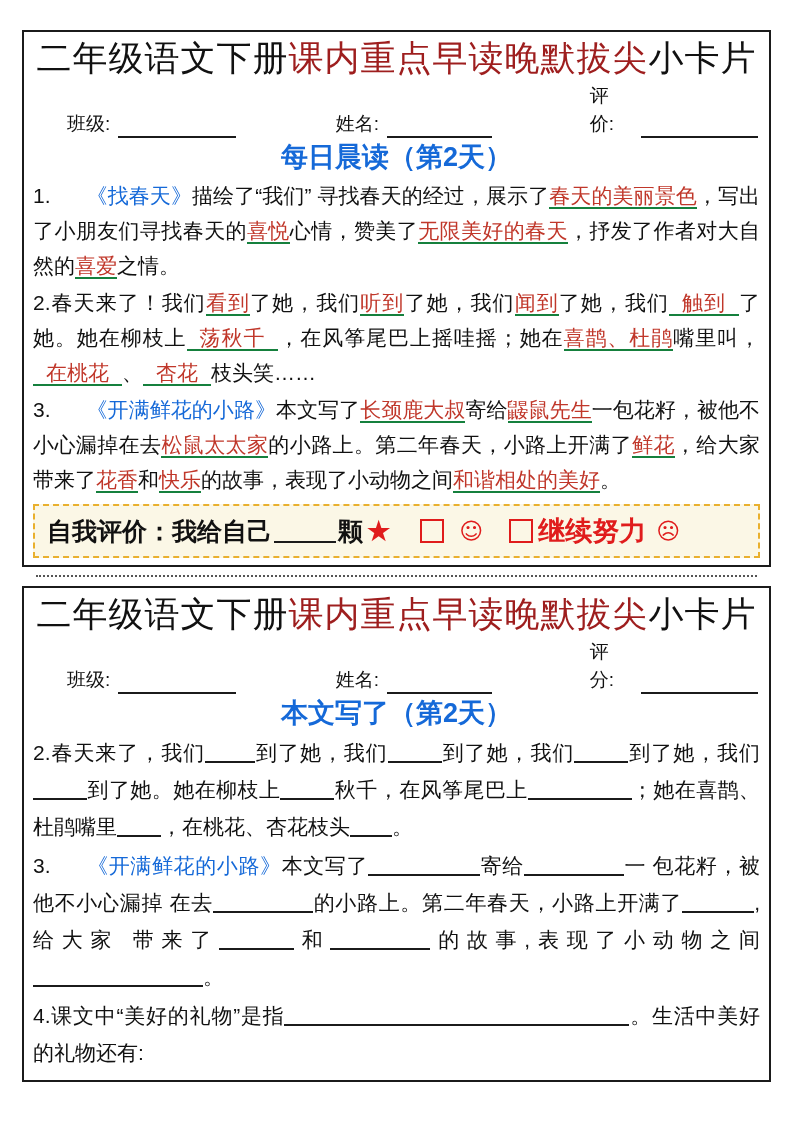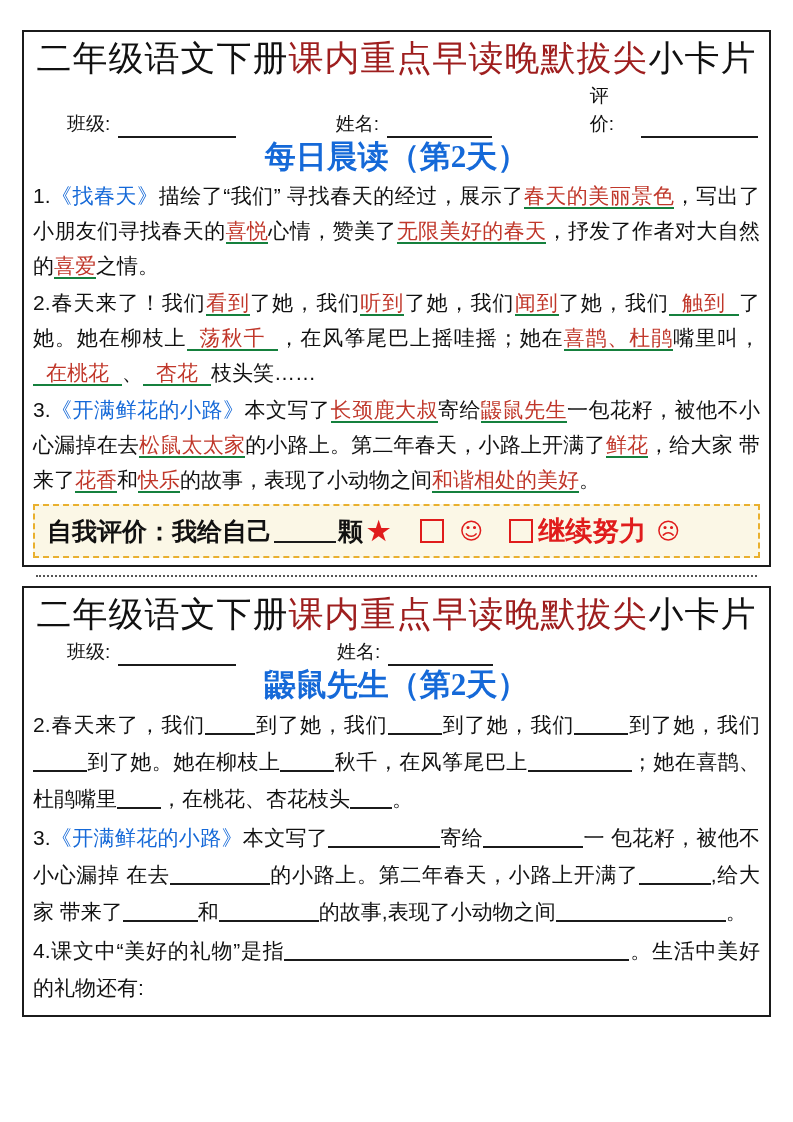--- a/index.html
+++ b/index.html
@@ -42,36 +42,36 @@
   .info-label { padding-right: 8px; margin-left: 32px; }
   .info-line {
     display: inline-block;
     width: 118px; height: 20px;
     border-bottom: 2px solid #1b1b1b;
   }
   .info-item:nth-child(2) .info-line { width: 105px; }
 
   .heading {
     text-align: center;
-    font-family: Liberation Serif, serif;
+    font-family: Liberation Sans, sans-serif;
     font-weight: bold;
-    font-size: 31px;
+    font-size: 27px;
     line-height: 36px;
     color: #1569d8;
     padding: 1px 0 3px 0;
   }
 
   .para {
     font-size: 21px;
     line-height: 35px;
     margin: 0 0 2px 0;
     text-align: justify;
   }
   .card2 .para { line-height: 37px; }
-  .blue { color: #1569d8; }
+  .blue { color: #1569d8; margin-left: 36px; }
   .red-ans {
     color: #c0372a;
     border-bottom: 2px solid #15803d;
   }
   .pad { padding-left: 13px; padding-right: 13px; margin-top: 13px; }
   .blank {
     display: inline-block;
     height: 20px;
     border-bottom: 2px solid #1b1b1b;
     vertical-align: -3px;
@@ -160,21 +160,25 @@
     </div>
     <div class="info-row">
       <span class="info-item">
         <span class="info-label">班级:</span>
         <span class="info-line"></span>
       </span>
       <span class="info-item">
         <span class="info-label">姓名:</span>
         <span class="info-line"></span>
       </span>
+      <span class="info-item">
+        <span class="info-label">评分:</span>
+        <span class="info-line"></span>
+      </span>
     </div>
-    <div class="heading">鼹鼠先生（第2天）</div>
+    <div class="heading">本文写了（第2天）</div>
     <div class="para"><span>2.春天来了，我们</span><span class="blank" style="width: 50px;"></span><span>到了她，我们</span><span class="blank" style="width: 54px;"></span><span>到了她，我们</span><span class="blank" style="width: 54px;"></span><span>到了她，我们</span><span class="blank" style="width: 54px;"></span><span>到了她。她在柳枝上</span><span class="blank" style="width: 54px;"></span><span>秋千，在风筝尾巴上</span><span class="blank" style="width: 104px;"></span><span>；她在喜鹊、杜鹃嘴里</span><span class="blank" style="width: 44px;"></span><span>，在桃花、杏花枝头</span><span class="blank" style="width: 42px;"></span><span>。</span></div>
     <div class="para"><span>3.</span><span class="blue">《开满鲜花的小路》</span><span>本文写了</span><span class="blank" style="width: 112px;"></span><span>寄给</span><span class="blank" style="width: 100px;"></span><span>一 包花籽，被他不小心漏掉 在去</span><span class="blank" style="width: 100px;"></span><span>的小路上。第二年春天，小路上开满了</span><span class="blank" style="width: 72px;"></span><span>,给大家 带来了</span><span class="blank" style="width: 75px;"></span><span>和</span><span class="blank" style="width: 100px;"></span><span>的故事,表现了小动物之间</span><span class="blank" style="width: 170px;"></span><span>。</span></div>
     <div class="para"><span>4.课文中“美好的礼物”是指</span><span class="blank" style="width: 345px;"></span><span>。生活中美好的礼物还有: </span></div>
 
   </div>
 
 </div>
 
 </body></html>

